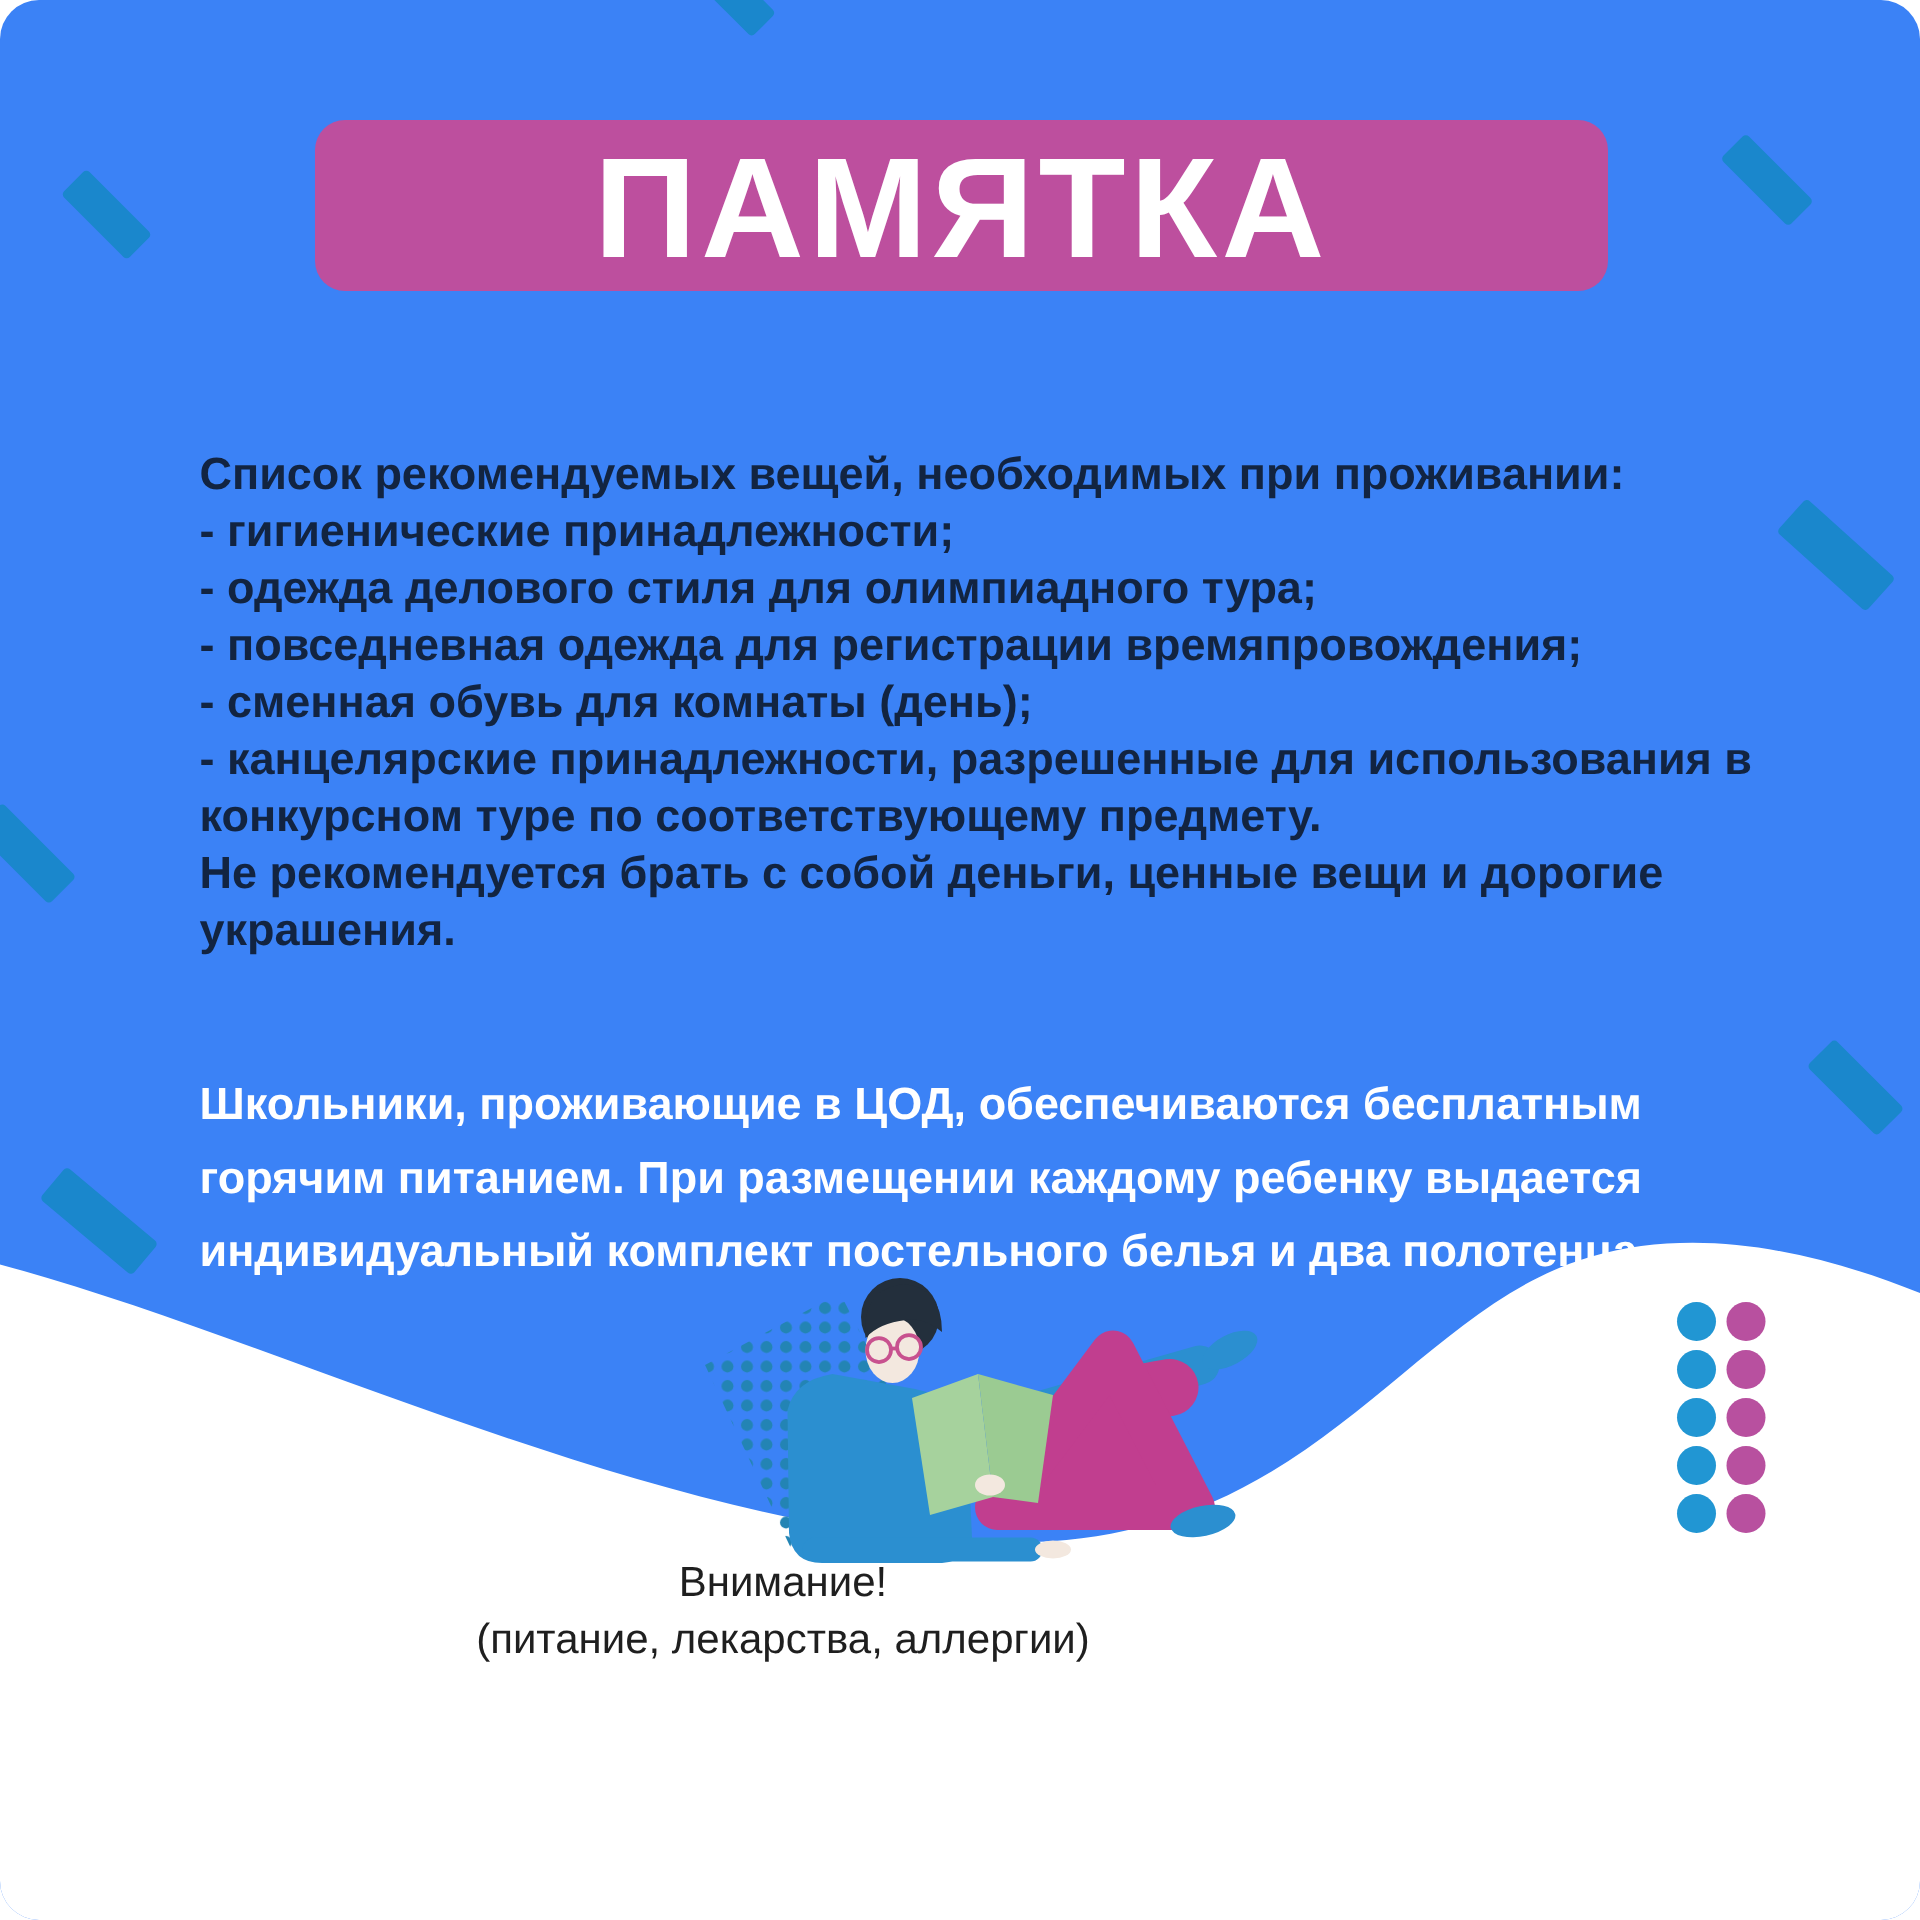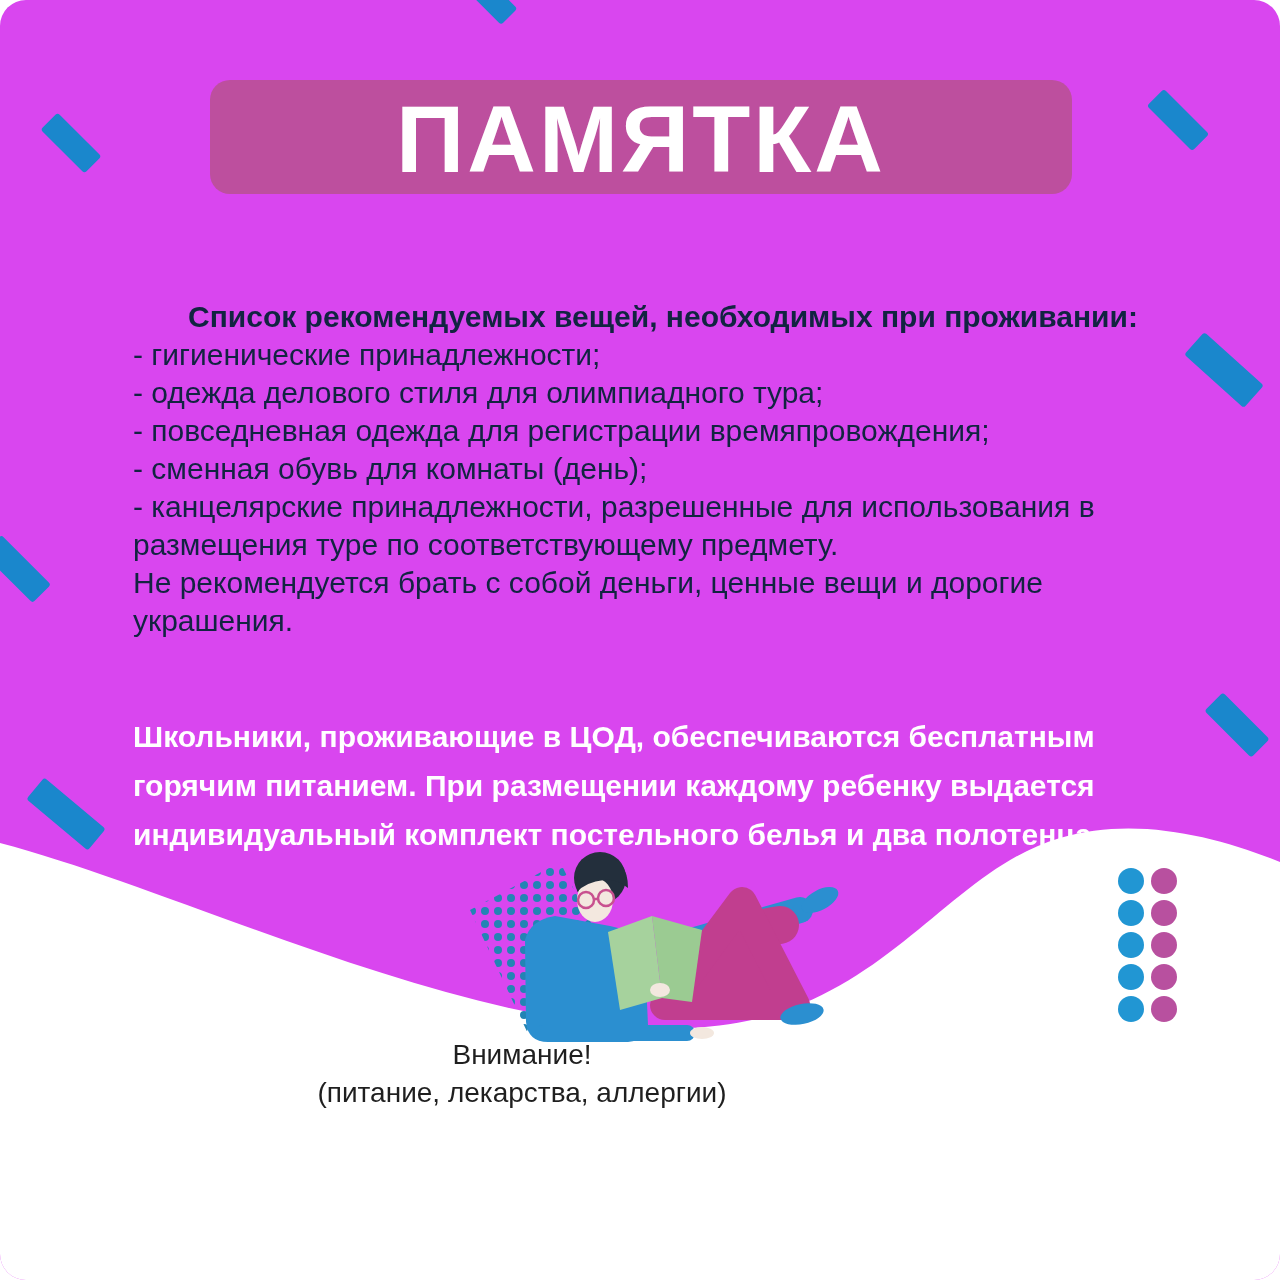--- a/index.html
+++ b/index.html
@@ -1,41 +1,41 @@
 <!DOCTYPE html>
 <html><head>
 <meta charset="utf-8">
 <style>
   html,body{margin:0;padding:0;background:#ffffff;}
   .page{
     position:relative;width:1280px;height:1280px;overflow:hidden;
     background:#ffffff;font-family:"Liberation Sans", sans-serif;
   }
   .card{
-    position:absolute;inset:0;background:#d946ef;border-radius:26px;overflow:hidden;
+    position:absolute;inset:0;background:#3b82f6;border-radius:26px;overflow:hidden;
   }
   
   .dash{position:absolute;background:#1a87cc;border-radius:3px;}
   
   .banner{
     position:absolute;left:210px;top:80px;width:862px;height:114px;
     background:#bd4f9e;border-radius:20px;
     display:flex;align-items:center;justify-content:center;
   }
   .banner-text{
     color:#ffffff;font-weight:700;font-size:95px;letter-spacing:3px;line-height:1;
     padding-top:4px;
   }
   
   .list-block{
     position:absolute;left:133px;top:298px;width:1060px;
     color:#122441;font-size:30px;line-height:38px;
   }
-  .list-heading{font-weight:700;text-align:center;}
-  .list-item,.list-note{font-weight:400;}
+  .list-heading{font-weight:700;}
+  .list-item,.list-note{font-weight:700;}
   
   .highlight-block{
     position:absolute;left:133px;top:712px;width:1080px;
     color:#ffffff;font-weight:700;font-size:30px;line-height:49px;
   }
   
   .wave{position:absolute;left:0;top:818px;width:1280px;height:462px;}
   
   .figure{position:absolute;left:440px;top:840px;width:460px;height:210px;}
   
@@ -71,21 +71,21 @@
     <div class="banner">
       <div class="banner-text">ПАМЯТКА</div>
     </div>
 
     <div class="list-block">
       <div class="list-heading">Список рекомендуемых вещей, необходимых при проживании:</div>
       <div class="list-item">- гигиенические принадлежности;</div>
       <div class="list-item">- одежда делового стиля для олимпиадного тура;</div>
       <div class="list-item">- повседневная одежда для регистрации времяпровождения;</div>
       <div class="list-item">- сменная обувь для комнаты (день);</div>
-      <div class="list-item">- канцелярские принадлежности, разрешенные для использования в размещения туре по соответствующему предмету.</div>
+      <div class="list-item">- канцелярские принадлежности, разрешенные для использования в конкурсном туре по соответствующему предмету.</div>
       <div class="list-note">Не рекомендуется брать с собой деньги, ценные вещи и дорогие украшения.</div>
     </div>
 
     <div class="highlight-block">Школьники, проживающие в ЦОД, обеспечиваются бесплатным горячим питанием. При размещении каждому ребенку выдается индивидуальный комплект постельного белья и два полотенца.</div>
 
     <svg class="wave" viewBox="0 0 1280 462" preserveAspectRatio="none">
       <path d="M0,25 C190,75 470,218 690,210 C880,203 940,55 1060,20 C1135,-2 1215,18 1280,44 L1280,462 L0,462 Z" fill="#ffffff"></path>
     </svg>
 
     <svg class="figure" viewBox="0 0 460 210">

